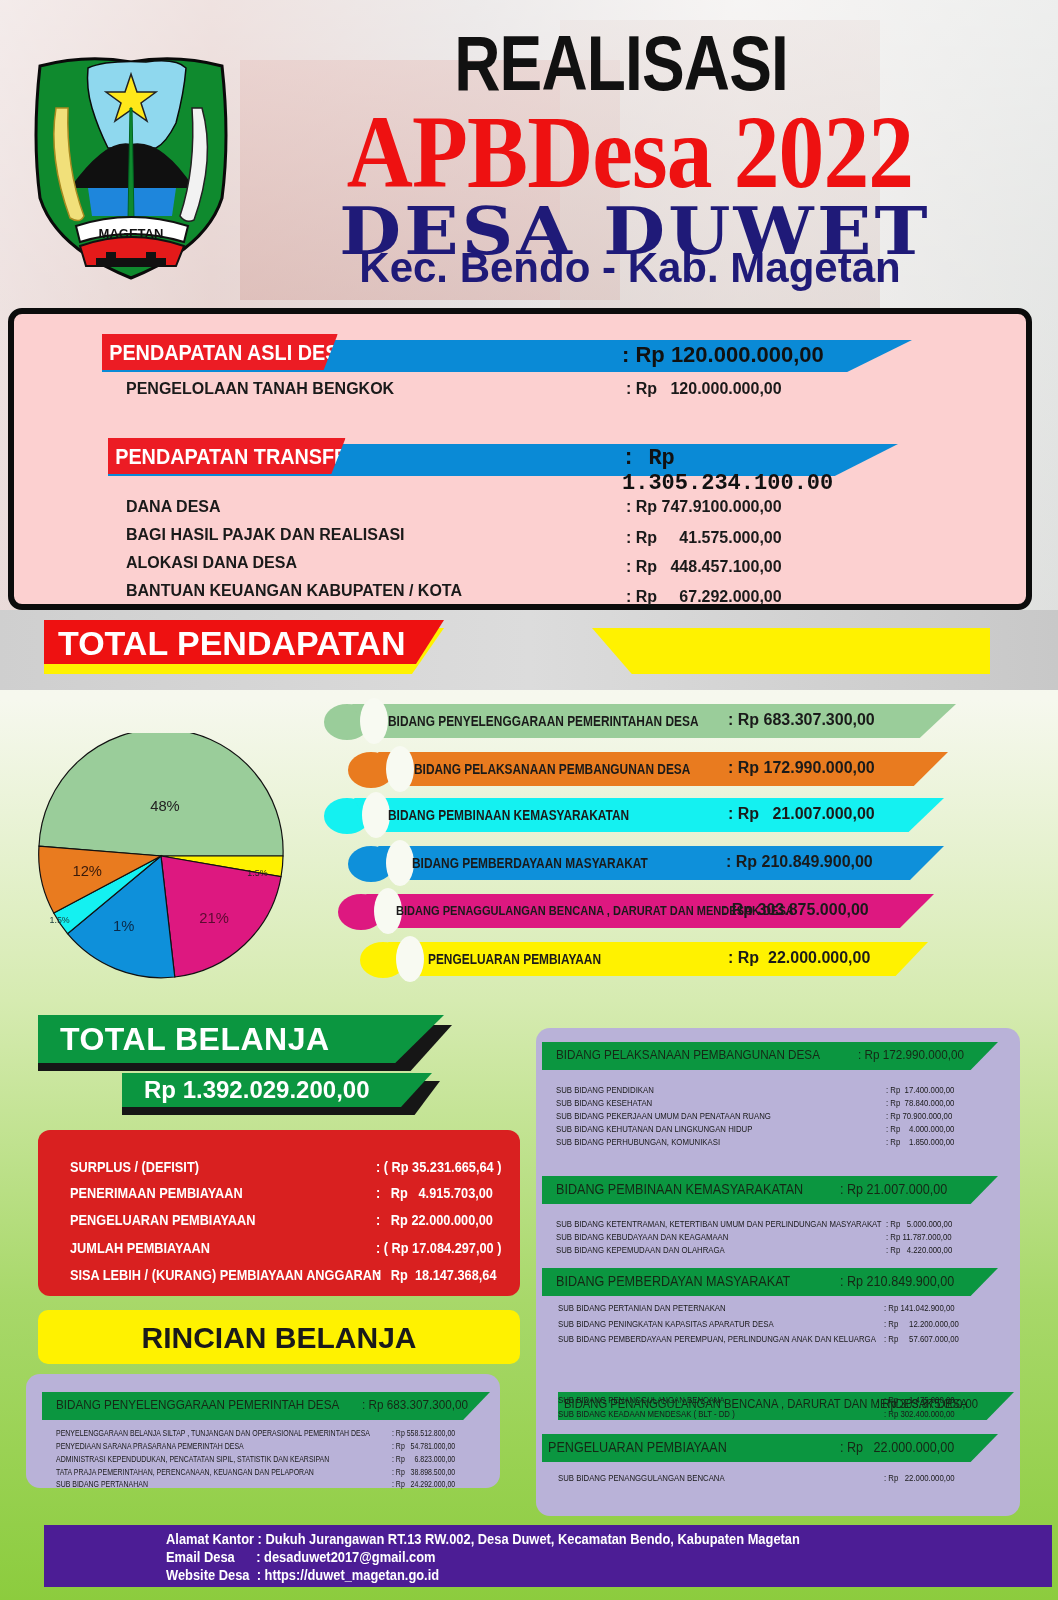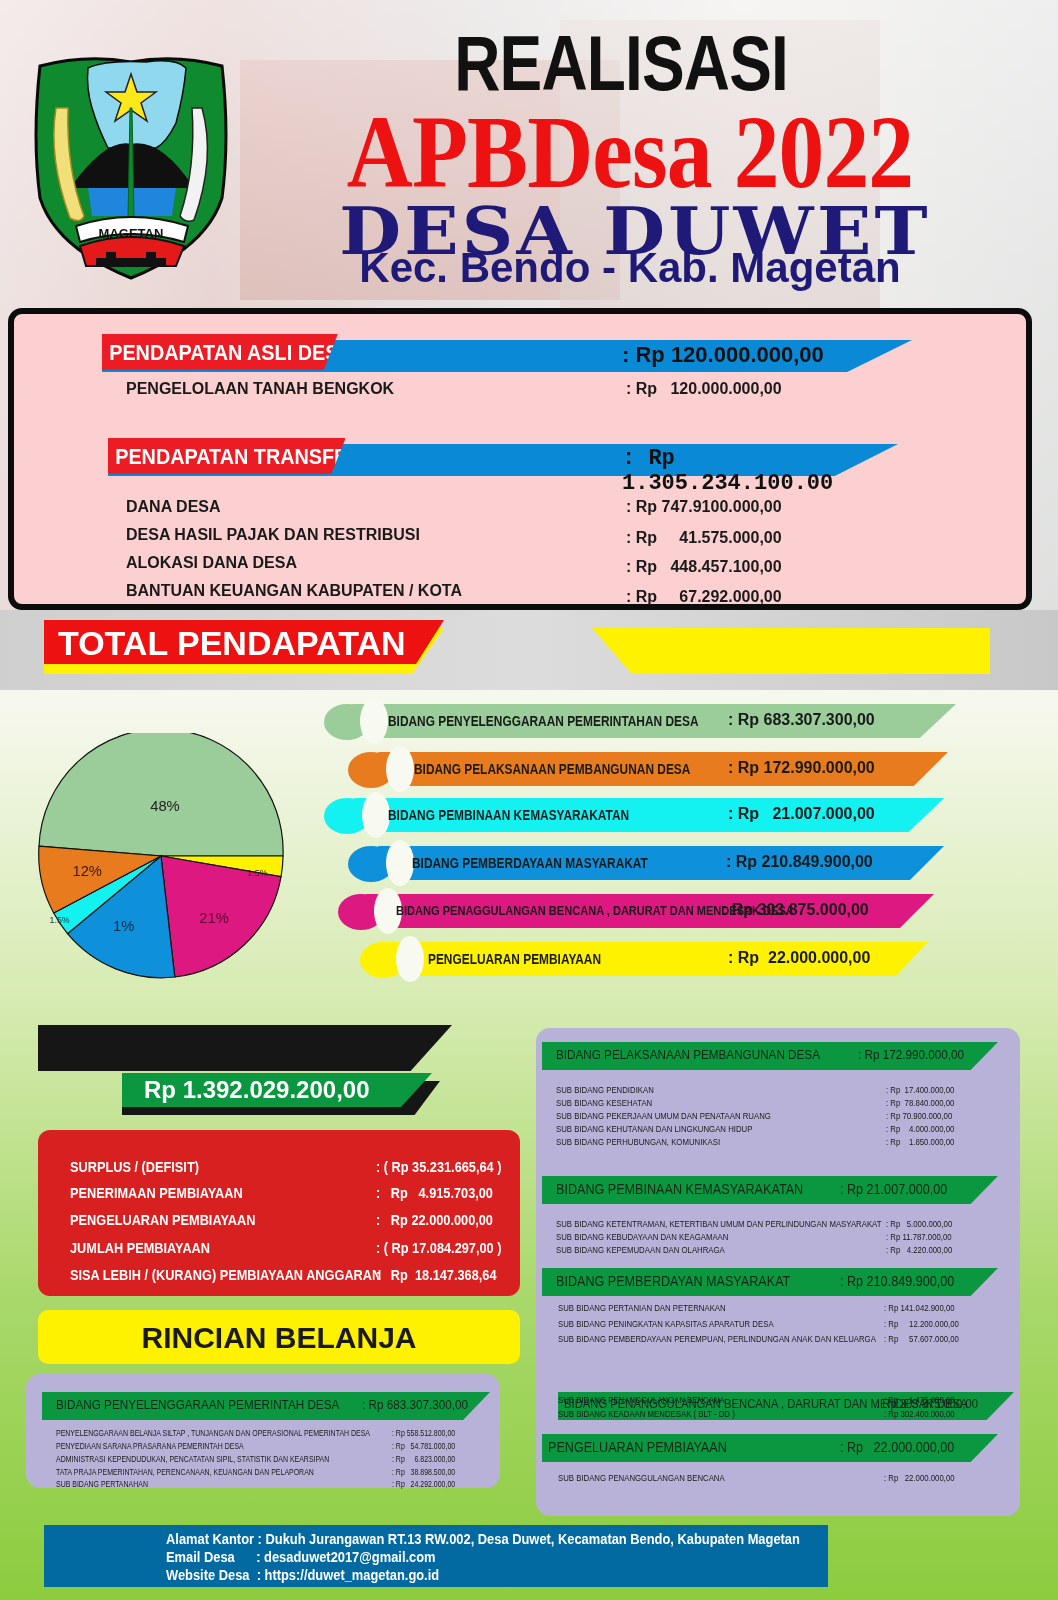--- a/index.html
+++ b/index.html
@@ -126,21 +126,21 @@
   .card { position:absolute; background:#b9b2d8; border-radius:14px; }
   .gband { position:absolute; height:28px; background:#0b9640;
     clip-path: polygon(0 0, 100% 0, 94% 100%, 0 100%); }
   .gband .t { position:absolute; top:5px; left:14px; font-size:14px; color:#152815; white-space:nowrap;
     transform:scaleX(0.9); transform-origin:left; }
   .gband .a { position:absolute; top:5px; font-size:14px; color:#152815; white-space:pre; transform:scaleX(0.9); transform-origin:left; }
   .sub { position:absolute; font-size:9.5px; color:#1a1a1a; white-space:nowrap; }
   .sub .l { position:absolute; left:0; transform:scaleX(0.82); transform-origin:left; }
   .sub .v { position:absolute; white-space:pre; transform:scaleX(0.82); transform-origin:left; }
 
-  .footer { position:absolute; left:44px; top:1525px; width:784px; height:62px; background:#0369a1; color:#fff;
+  .footer { position:absolute; left:44px; top:1525px; width:1008px; height:62px; background:#4c1d95; color:#fff;
     font-size:14px; font-weight:bold; }
   .footer .fl { position:absolute; left:122px; white-space:pre; transform:scaleX(0.92); transform-origin:left; }
 </style>
 </head>
 <body>
 
 <div class="hdr-bg">
   <div class="bldg1"></div>
   <div class="bldg2"></div>
   <div class="lower"></div>
@@ -180,21 +180,21 @@
   <div class="band" style="left:94px; top:128px; width:790px;">
     <div class="blue"></div>
     <div class="red" style="width:264px;">PENDAPATAN TRANSFER</div>
     <div class="amount" style="left:514px;font-family:Liberation Mono, monospace;">: Rp 1.305.234.100.00</div>
   </div>
   <div class="inc-row" style="left:112px; top:184px; width:700px;">
     <span class="lbl">DANA DESA</span>
     <span class="val" style="left:500px;">: Rp 747.9100.000,00</span>
   </div>
   <div class="inc-row" style="left:112px; top:212px; width:700px;">
-    <span class="lbl">DESA HASIL PAJAK DAN RESTRIBUSI</span>
+    <span class="lbl">BAGI HASIL PAJAK DAN REALISASI</span>
     <span class="val" style="left:500px; top:3px;">: Rp     41.575.000,00</span>
   </div>
   <div class="inc-row" style="left:112px; top:240px; width:700px;">
     <span class="lbl">ALOKASI DANA DESA</span>
     <span class="val" style="left:500px; top:4px;">: Rp   448.457.100,00</span>
   </div>
   <div class="inc-row" style="left:112px; top:268px; width:700px;">
     <span class="lbl">BANTUAN KEUANGAN KABUPATEN / KOTA</span>
     <span class="val" style="left:500px; top:6px;">: Rp     67.292.000,00</span>
   </div>
@@ -262,20 +262,21 @@
 <div class="rib" style="left:360px; top:942px; width:568px;">
   <div class="dot" style="background:#fff200;"></div>
   <div class="bar" style="left:28px; width:540px; background:#fff200;"></div>
   <div class="cut" style="left:36px;"></div>
   <div class="txt" style="left:68px;">PENGELUARAN PEMBIAYAAN</div>
   <div class="amt" style="left:368px;">: Rp  22.000.000,00</div>
 </div>
 
 <div class="tb1">
   <div class="sh"></div>
+  <div class="g">TOTAL BELANJA</div>
 </div>
 <div class="tb2">
   <div class="sh"></div>
   <div class="g">Rp 1.392.029.200,00</div>
 </div>
 
 <div class="surplus">
   <div class="row" style="top:28px;">
     <span class="lbl">SURPLUS / (DEFISIT)</span>
     <span class="val">: ( Rp 35.231.665,64 )</span>

